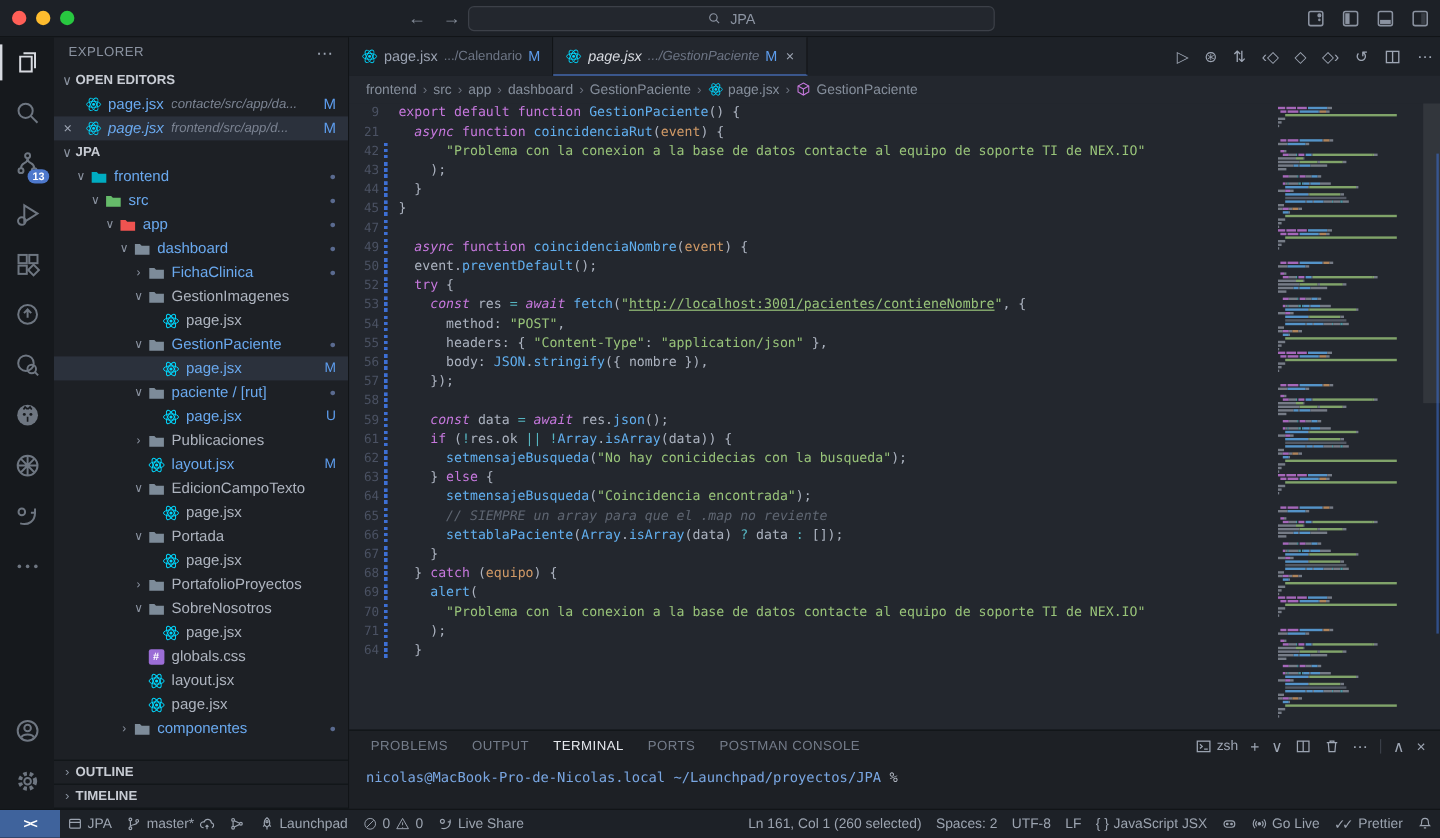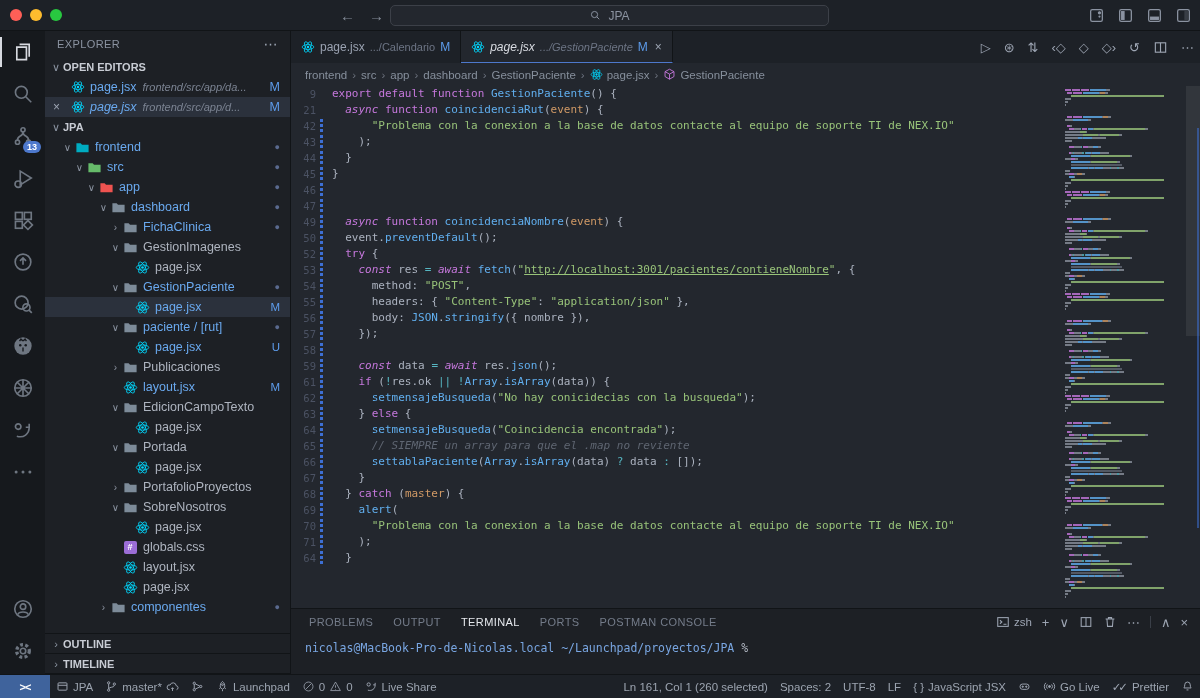--- a/index.html
+++ b/index.html
@@ -295,21 +295,21 @@
               <svg viewBox="0 0 24 24" style="width: 14px; height: 14px;">
                 <circle cx="12" cy="12" r="2.1" fill="#00d8ff"></circle>
                 <g fill="none" stroke="#00d8ff" stroke-width="1.3">
                   <ellipse cx="12" cy="12" rx="10" ry="4.2"></ellipse>
                   <ellipse cx="12" cy="12" rx="10" ry="4.2" transform="rotate(60 12 12)"></ellipse>
                   <ellipse cx="12" cy="12" rx="10" ry="4.2" transform="rotate(120 12 12)"></ellipse>
                 </g>
               </svg>
             </span>
             <span class="fname">page.jsx</span>
-            <span class="fpath">frontend/src/app/da...</span>
+            <span class="fpath">contacte/src/app/da...</span>
             <span class="mbadge">M</span>
           </div>
           <div class="oerow active">
             <span class="close">×</span>
             <span class="icn">
               <svg viewBox="0 0 24 24" style="width: 14px; height: 14px;">
                 <circle cx="12" cy="12" r="2.1" fill="#00d8ff"></circle>
                 <g fill="none" stroke="#00d8ff" stroke-width="1.3">
                   <ellipse cx="12" cy="12" rx="10" ry="4.2"></ellipse>
                   <ellipse cx="12" cy="12" rx="10" ry="4.2" transform="rotate(60 12 12)"></ellipse>
@@ -756,40 +756,39 @@
           </span>
         </div>
       <div class="codearea">
         <div class="codelines" id="codelines">
             <div class="crow"><span class="lnum">9</span><span class="ltext"><span class="t-k">export</span><span class="t-d"> </span><span class="t-k">default</span><span class="t-d"> </span><span class="t-k">function</span><span class="t-d"> </span><span class="t-f">GestionPaciente</span><span class="t-d">() {</span></span></div>
             <div class="crow"><span class="lnum">21</span><span class="ltext"><span class="t-d">  </span><span class="t-ki">async</span><span class="t-d"> </span><span class="t-k">function</span><span class="t-d"> </span><span class="t-f">coincidenciaRut</span><span class="t-d">(</span><span class="t-p">event</span><span class="t-d">) {</span></span></div>
             <div class="crow"><span class="lnum">42</span><span class="gmod"></span><span class="ltext"><span class="t-d">      </span><span class="t-s">"Problema con la conexion a la base de datos contacte al equipo de soporte TI de NEX.IO"</span></span></div>
             <div class="crow"><span class="lnum">43</span><span class="gmod"></span><span class="ltext"><span class="t-d">    );</span></span></div>
             <div class="crow"><span class="lnum">44</span><span class="gmod"></span><span class="ltext"><span class="t-d">  }</span></span></div>
             <div class="crow"><span class="lnum">45</span><span class="gmod"></span><span class="ltext"><span class="t-d">}</span></span></div>
-            <div class="crow"><span class="lnum">46</span><span class="gmod"></span><span class="ltext"></span></div>
             <div class="crow"><span class="lnum">47</span><span class="gmod"></span><span class="ltext"></span></div>
             <div class="crow"><span class="lnum">49</span><span class="gmod"></span><span class="ltext"><span class="t-d">  </span><span class="t-ki">async</span><span class="t-d"> </span><span class="t-k">function</span><span class="t-d"> </span><span class="t-f">coincidenciaNombre</span><span class="t-d">(</span><span class="t-p">event</span><span class="t-d">) {</span></span></div>
             <div class="crow"><span class="lnum">50</span><span class="gmod"></span><span class="ltext"><span class="t-d">  event.</span><span class="t-f">preventDefault</span><span class="t-d">();</span></span></div>
             <div class="crow"><span class="lnum">52</span><span class="gmod"></span><span class="ltext"><span class="t-d">  </span><span class="t-k">try</span><span class="t-d"> {</span></span></div>
             <div class="crow"><span class="lnum">53</span><span class="gmod"></span><span class="ltext"><span class="t-d">    </span><span class="t-ki">const</span><span class="t-d"> res </span><span class="t-cy">=</span><span class="t-d"> </span><span class="t-ki">await</span><span class="t-d"> </span><span class="t-f">fetch</span><span class="t-d">(</span><span class="t-s">"</span><span class="t-sl">http://localhost:3001/pacientes/contieneNombre</span><span class="t-s">"</span><span class="t-d">, {</span></span></div>
             <div class="crow"><span class="lnum">54</span><span class="gmod"></span><span class="ltext"><span class="t-d">      method: </span><span class="t-s">"POST"</span><span class="t-d">,</span></span></div>
             <div class="crow"><span class="lnum">55</span><span class="gmod"></span><span class="ltext"><span class="t-d">      headers: { </span><span class="t-s">"Content-Type"</span><span class="t-d">: </span><span class="t-s">"application/json"</span><span class="t-d"> },</span></span></div>
             <div class="crow"><span class="lnum">56</span><span class="gmod"></span><span class="ltext"><span class="t-d">      body: </span><span class="t-f">JSON</span><span class="t-d">.</span><span class="t-f">stringify</span><span class="t-d">({ nombre }),</span></span></div>
             <div class="crow"><span class="lnum">57</span><span class="gmod"></span><span class="ltext"><span class="t-d">    });</span></span></div>
             <div class="crow"><span class="lnum">58</span><span class="gmod"></span><span class="ltext"></span></div>
             <div class="crow"><span class="lnum">59</span><span class="gmod"></span><span class="ltext"><span class="t-d">    </span><span class="t-ki">const</span><span class="t-d"> data </span><span class="t-cy">=</span><span class="t-d"> </span><span class="t-ki">await</span><span class="t-d"> res.</span><span class="t-f">json</span><span class="t-d">();</span></span></div>
             <div class="crow"><span class="lnum">61</span><span class="gmod"></span><span class="ltext"><span class="t-d">    </span><span class="t-k">if</span><span class="t-d"> (</span><span class="t-cy">!</span><span class="t-d">res.ok </span><span class="t-cy">||</span><span class="t-d"> </span><span class="t-cy">!</span><span class="t-f">Array</span><span class="t-d">.</span><span class="t-f">isArray</span><span class="t-d">(data)) {</span></span></div>
             <div class="crow"><span class="lnum">62</span><span class="gmod"></span><span class="ltext"><span class="t-d">      </span><span class="t-f">setmensajeBusqueda</span><span class="t-d">(</span><span class="t-s">"No hay conicidecias con la busqueda"</span><span class="t-d">);</span></span></div>
             <div class="crow"><span class="lnum">63</span><span class="gmod"></span><span class="ltext"><span class="t-d">    } </span><span class="t-k">else</span><span class="t-d"> {</span></span></div>
             <div class="crow"><span class="lnum">64</span><span class="gmod"></span><span class="ltext"><span class="t-d">      </span><span class="t-f">setmensajeBusqueda</span><span class="t-d">(</span><span class="t-s">"Coincidencia encontrada"</span><span class="t-d">);</span></span></div>
             <div class="crow"><span class="lnum">65</span><span class="gmod"></span><span class="ltext"><span class="t-d">      </span><span class="t-c">// SIEMPRE un array para que el .map no reviente</span></span></div>
             <div class="crow"><span class="lnum">66</span><span class="gmod"></span><span class="ltext"><span class="t-d">      </span><span class="t-f">settablaPaciente</span><span class="t-d">(</span><span class="t-f">Array</span><span class="t-d">.</span><span class="t-f">isArray</span><span class="t-d">(data) </span><span class="t-cy">?</span><span class="t-d"> data </span><span class="t-cy">:</span><span class="t-d"> []);</span></span></div>
             <div class="crow"><span class="lnum">67</span><span class="gmod"></span><span class="ltext"><span class="t-d">    }</span></span></div>
-            <div class="crow"><span class="lnum">68</span><span class="gmod"></span><span class="ltext"><span class="t-d">  } </span><span class="t-k">catch</span><span class="t-d"> (</span><span class="t-p">master</span><span class="t-d">) {</span></span></div>
+            <div class="crow"><span class="lnum">68</span><span class="gmod"></span><span class="ltext"><span class="t-d">  } </span><span class="t-k">catch</span><span class="t-d"> (</span><span class="t-p">equipo</span><span class="t-d">) {</span></span></div>
             <div class="crow"><span class="lnum">69</span><span class="gmod"></span><span class="ltext"><span class="t-d">    </span><span class="t-f">alert</span><span class="t-d">(</span></span></div>
             <div class="crow"><span class="lnum">70</span><span class="gmod"></span><span class="ltext"><span class="t-d">      </span><span class="t-s">"Problema con la conexion a la base de datos contacte al equipo de soporte TI de NEX.IO"</span></span></div>
             <div class="crow"><span class="lnum">71</span><span class="gmod"></span><span class="ltext"><span class="t-d">    );</span></span></div>
             <div class="crow"><span class="lnum">64</span><span class="gmod"></span><span class="ltext"><span class="t-d">  }</span></span></div>
           </div>
         <div class="minimap" id="minimap">
             <div class="mrow"><span style="width: 6.3px; background: rgb(198, 120, 221);"></span><span style="width: 1.05px;"></span><span style="width: 7.35px; background: rgb(198, 120, 221);"></span><span style="width: 1.05px;"></span><span style="width: 8.4px; background: rgb(198, 120, 221);"></span><span style="width: 1.05px;"></span><span style="width: 15.75px; background: rgb(97, 175, 239);"></span><span style="width: 4.2px; background: rgb(138, 145, 157);"></span></div>
             <div class="mrow"><span style="width: 2.1px;"></span><span style="width: 5.25px; background: rgb(198, 120, 221);"></span><span style="width: 1.05px;"></span><span style="width: 8.4px; background: rgb(198, 120, 221);"></span><span style="width: 1.05px;"></span><span style="width: 15.75px; background: rgb(97, 175, 239);"></span><span style="width: 1.05px; background: rgb(138, 145, 157);"></span><span style="width: 5.25px; background: rgb(209, 154, 102);"></span><span style="width: 3.15px; background: rgb(138, 145, 157);"></span></div>
             <div class="mrow"><span style="width: 6.3px;"></span><span style="width: 92.4px; background: rgb(152, 195, 121);"></span></div>
             <div class="mrow"><span style="width: 6.3px; background: rgb(138, 145, 157);"></span></div>

